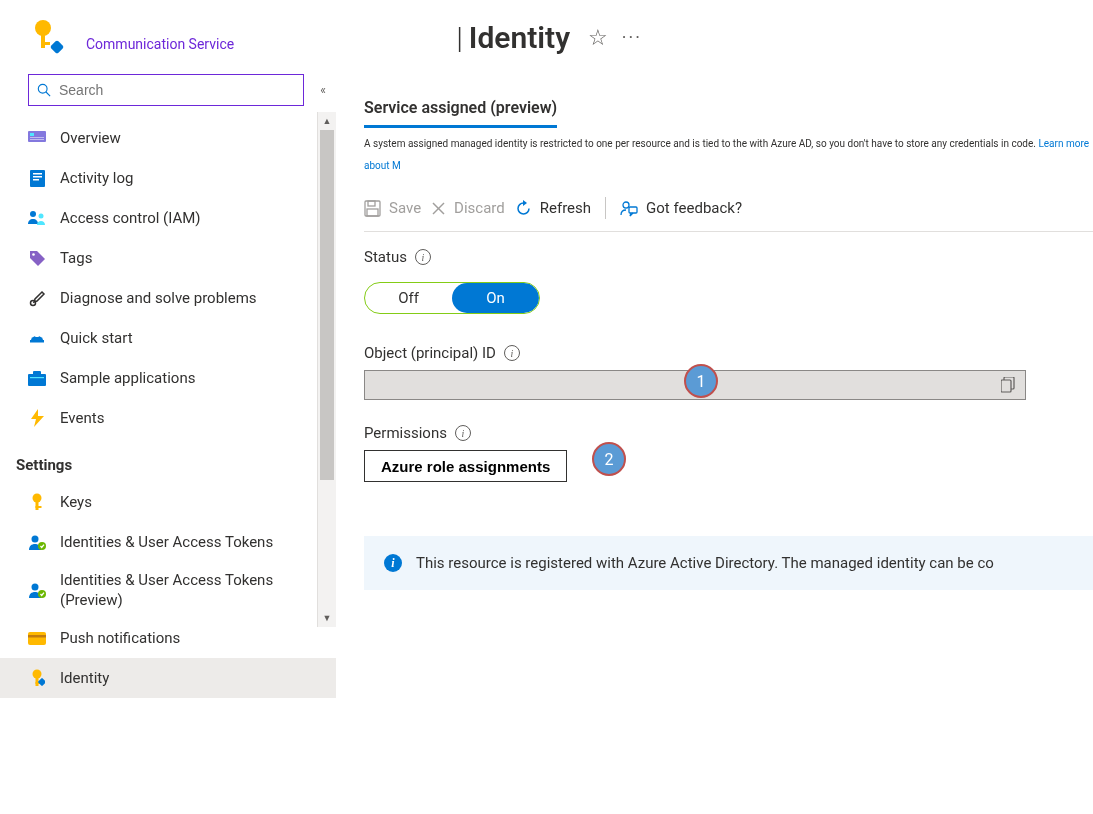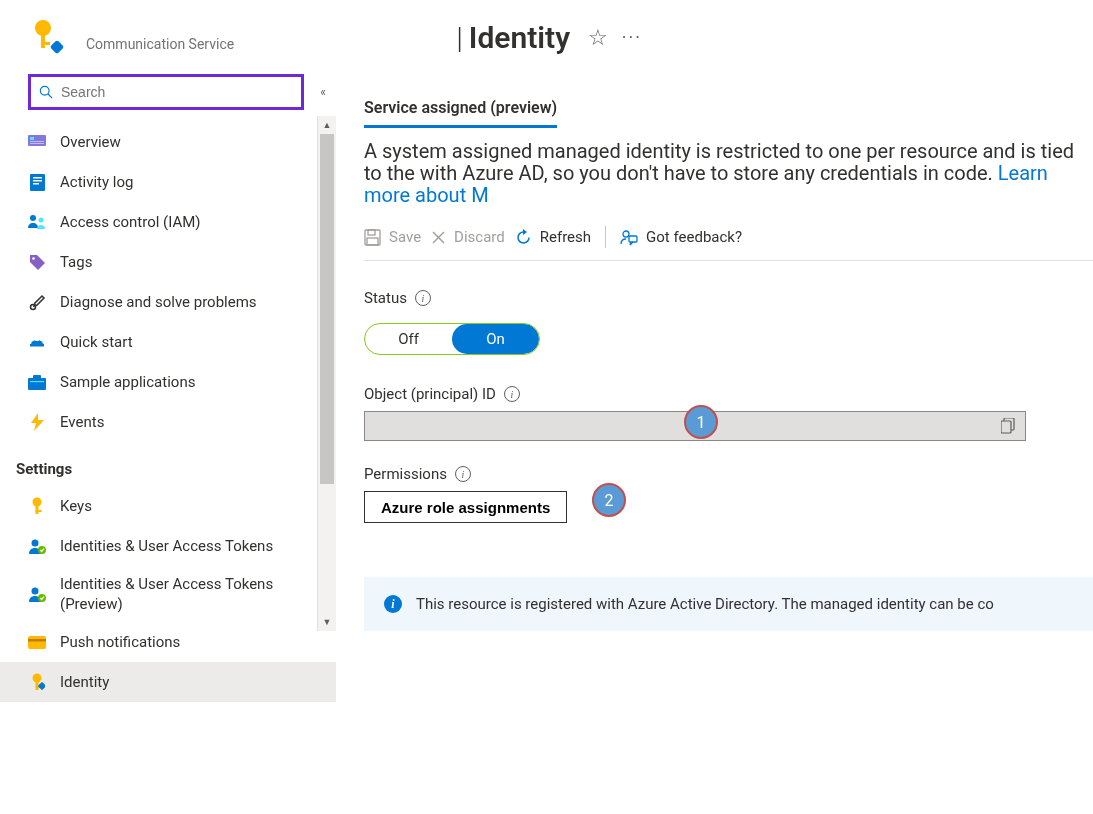--- a/index.html
+++ b/index.html
@@ -1,50 +1,50 @@
 <!DOCTYPE html>
 <html><head>
 <meta charset="utf-8">
 <style>
 html,body{margin:0;padding:0;font-family:"Segoe UI",-apple-system,BlinkMacSystemFont,Roboto,sans-serif;font-size:14px;color:#323130;background:#fff;width:1093px;height:814px;overflow:hidden}
 .root{display:flex;flex-direction:column;height:100%}
 .header{display:flex;align-items:center;padding:18px 0 18px 28px}
 .header-icon{width:38px;height:38px;position:relative;margin-right:20px;flex-shrink:0}
-.svc-label{color:#737373;font-size:14px;padding-top:14px}
+.svc-label{color:#6d28d9;font-size:14px;padding-top:14px}
 .title-sep{font-size:30px;font-weight:300;color:#323130;margin-left:222px}
 .title-txt{font-size:30px;font-weight:600;margin-left:6px}
 .star-ico{margin-left:18px;color:#605e5c}
 .more-ico{margin-left:14px;color:#605e5c;letter-spacing:2px}
 .body{display:flex;flex:1;min-height:0}
 .sidebar{width:336px;flex-shrink:0;display:flex;flex-direction:column;border-right:0;position:relative}
 .search-wrap{display:flex;align-items:center;padding:0 6px 6px 28px}
-.search-box{flex:1;display:flex;align-items:center;border:3px solid #6d28d9;height:30px;padding:0 8px;background:#fff}
+.search-box{flex:1;display:flex;align-items:center;border:1px solid #6d28d9;height:30px;padding:0 8px;background:#fff}
 .search-ico{color:#0078d4;margin-right:6px}
 .search-input{border:none;outline:none;flex:1;font-size:14px;color:#605e5c}
 .collapse-chev{margin-left:12px;color:#605e5c;font-size:12px;padding:4px}
 .nav-scroll{flex:1;overflow:hidden;position:relative}
 .scroll-track{position:absolute;right:0;top:0;width:18px;height:515px;background:#f3f2f1;border-left:1px solid #e1dfdd}
 .scroll-up,.scroll-down{height:18px;display:flex;align-items:center;justify-content:center;font-size:9px;color:#605e5c}
 .scroll-thumb{position:absolute;left:2px;right:2px;top:18px;height:350px;background:#c8c6c4}
 .nav-list{padding:6px 0}
 .nav-item{display:flex;align-items:center;height:40px;padding:0 10px 0 28px;cursor:pointer}
 .nav-item.selected{background:#edebe9}
 .nav-item .nico{width:18px;height:18px;margin-right:14px;flex-shrink:0;display:flex;align-items:center;justify-content:center}
 .nav-item .lbl{font-size:15px;color:#323130}
 .section-hdr{padding:18px 0 8px 16px;font-weight:700;font-size:15px}
 .main{flex:1;padding:18px 0 0 28px;overflow:hidden}
 .tab-row{display:flex}
 .tab{padding:6px 0 8px 0;font-size:16px;font-weight:600;border-bottom:3px solid #0078d4;cursor:pointer}
-.desc{margin-top:12px;font-size:20px;line-height:22px;color:#323130}
+.desc{margin-top:5px;font-size:10px;line-height:22px;color:#323130}
 .desc a{color:#0078d4;text-decoration:none}
 .toolbar{display:flex;align-items:center;margin-top:20px;padding-bottom:12px;border-bottom:1px solid #e1dfdd;gap:10px}
 .toolbar .tbtn{display:flex;align-items:center;gap:8px;font-size:15px;cursor:pointer}
 .toolbar .tbtn.disabled{color:#a19f9d}
 .toolbar .divider{width:1px;height:22px;background:#c8c6c4;margin:0 4px}
-.field-label{display:flex;align-items:center;gap:8px;font-size:15px;margin-top:28px}
+.field-label{display:flex;align-items:center;gap:8px;font-size:15px;margin-top:16px}
 .info-ico{width:14px;height:14px;border:1px solid #605e5c;border-radius:50%;display:inline-flex;align-items:center;justify-content:center;font-size:10px;color:#605e5c;font-style:italic;font-family:serif}
 .toggle{display:flex;border:1px solid #84cc16;border-radius:18px;overflow:hidden;width:174px;height:30px;margin-top:16px}
 .toggle .opt{flex:1;display:flex;align-items:center;justify-content:center;font-size:15px;cursor:pointer}
 .toggle .opt.on{background:#0078d4;color:#fff;border-radius:18px}
 .obj-input{margin-top:8px;display:flex;align-items:center;width:660px;height:28px;border:1px solid #8a8886;background:#e1dfdd}
 .obj-input .copy{margin-left:auto;padding:0 10px;color:#605e5c;font-size:13px;cursor:pointer}
 .role-btn{margin-top:8px;border:1px solid #323130;background:#fff;height:32px;padding:0 16px;font-size:15px;font-weight:600;cursor:pointer}
 .info-banner{margin-top:54px;background:#eff6fc;padding:18px 20px;display:flex;align-items:center;gap:14px;font-size:15px}
 .info-banner .bico{width:18px;height:18px;border-radius:50%;background:#0078d4;color:#fff;display:flex;align-items:center;justify-content:center;font-weight:bold;font-style:italic;font-family:serif;font-size:12px;flex-shrink:0}
 .num-badge{position:absolute;width:30px;height:30px;border-radius:50%;background:#5b9bd5;border:2px solid #c0504d;color:#fff;display:flex;align-items:center;justify-content:center;font-size:16px;z-index:5}

